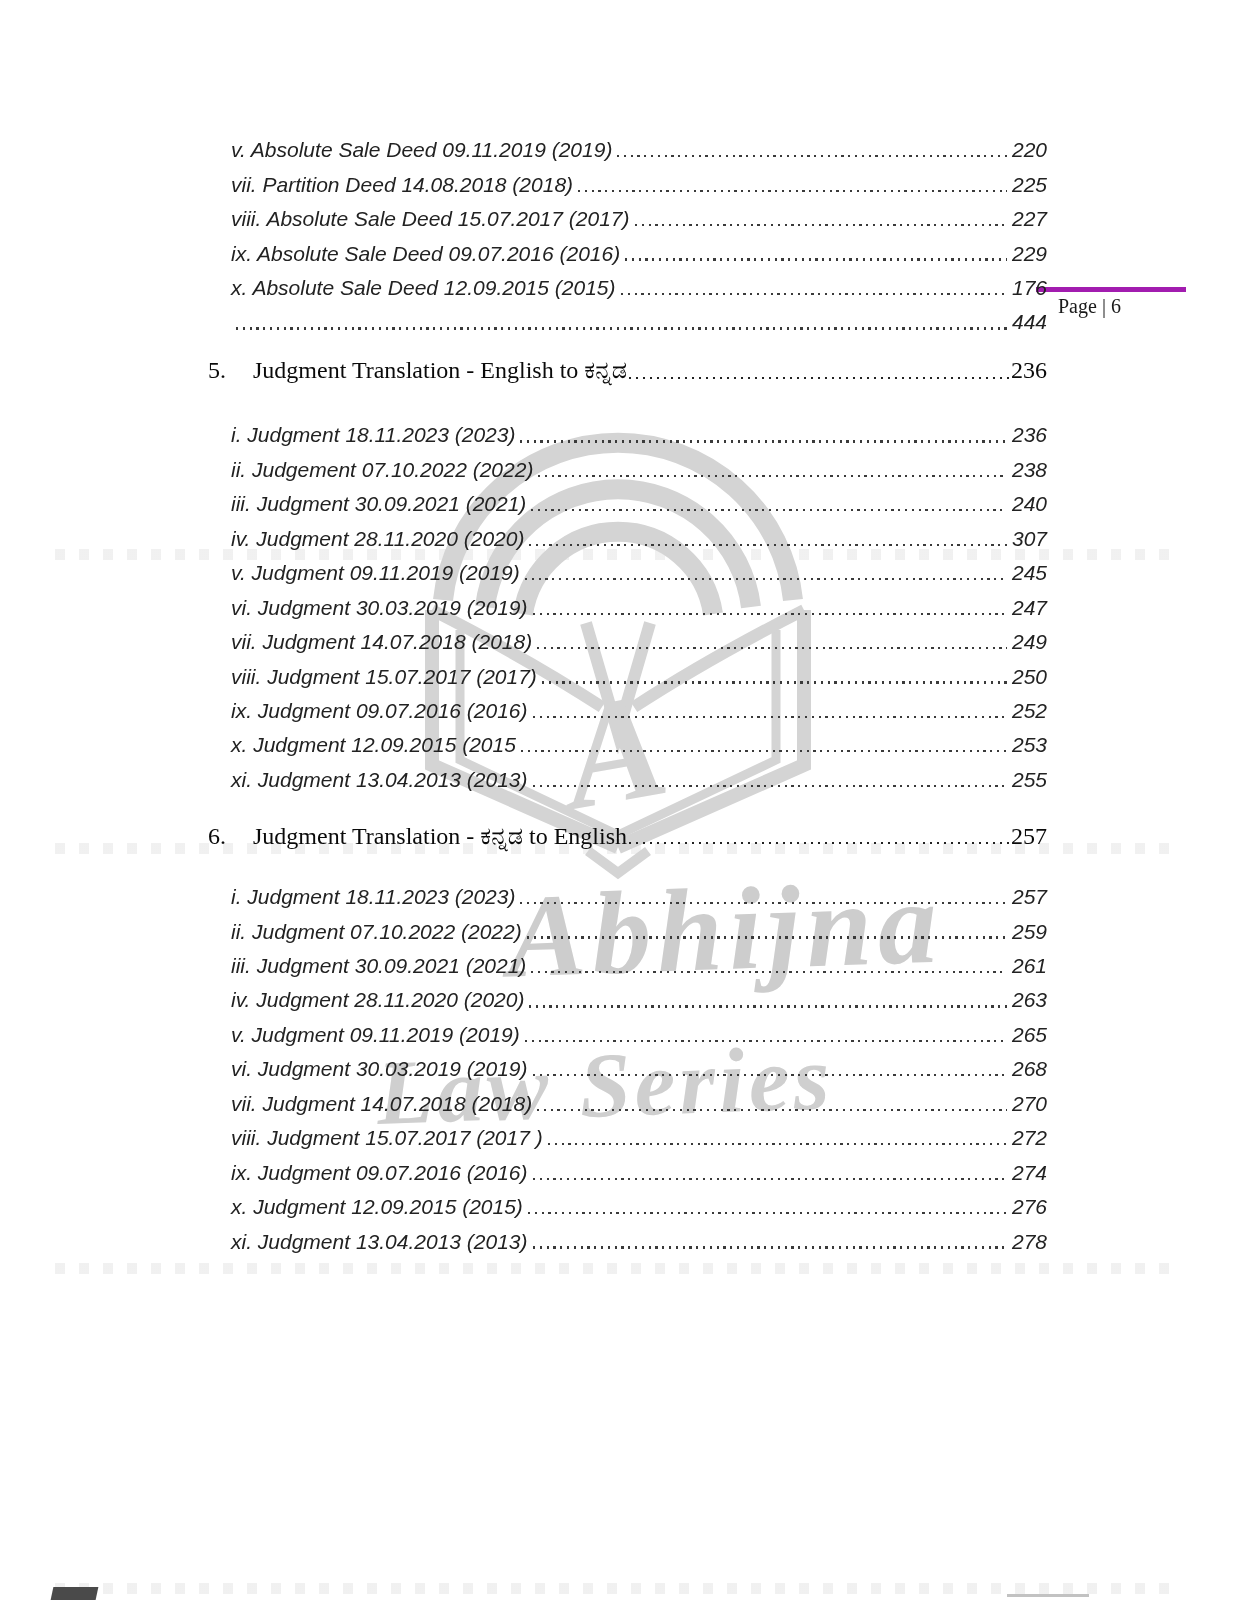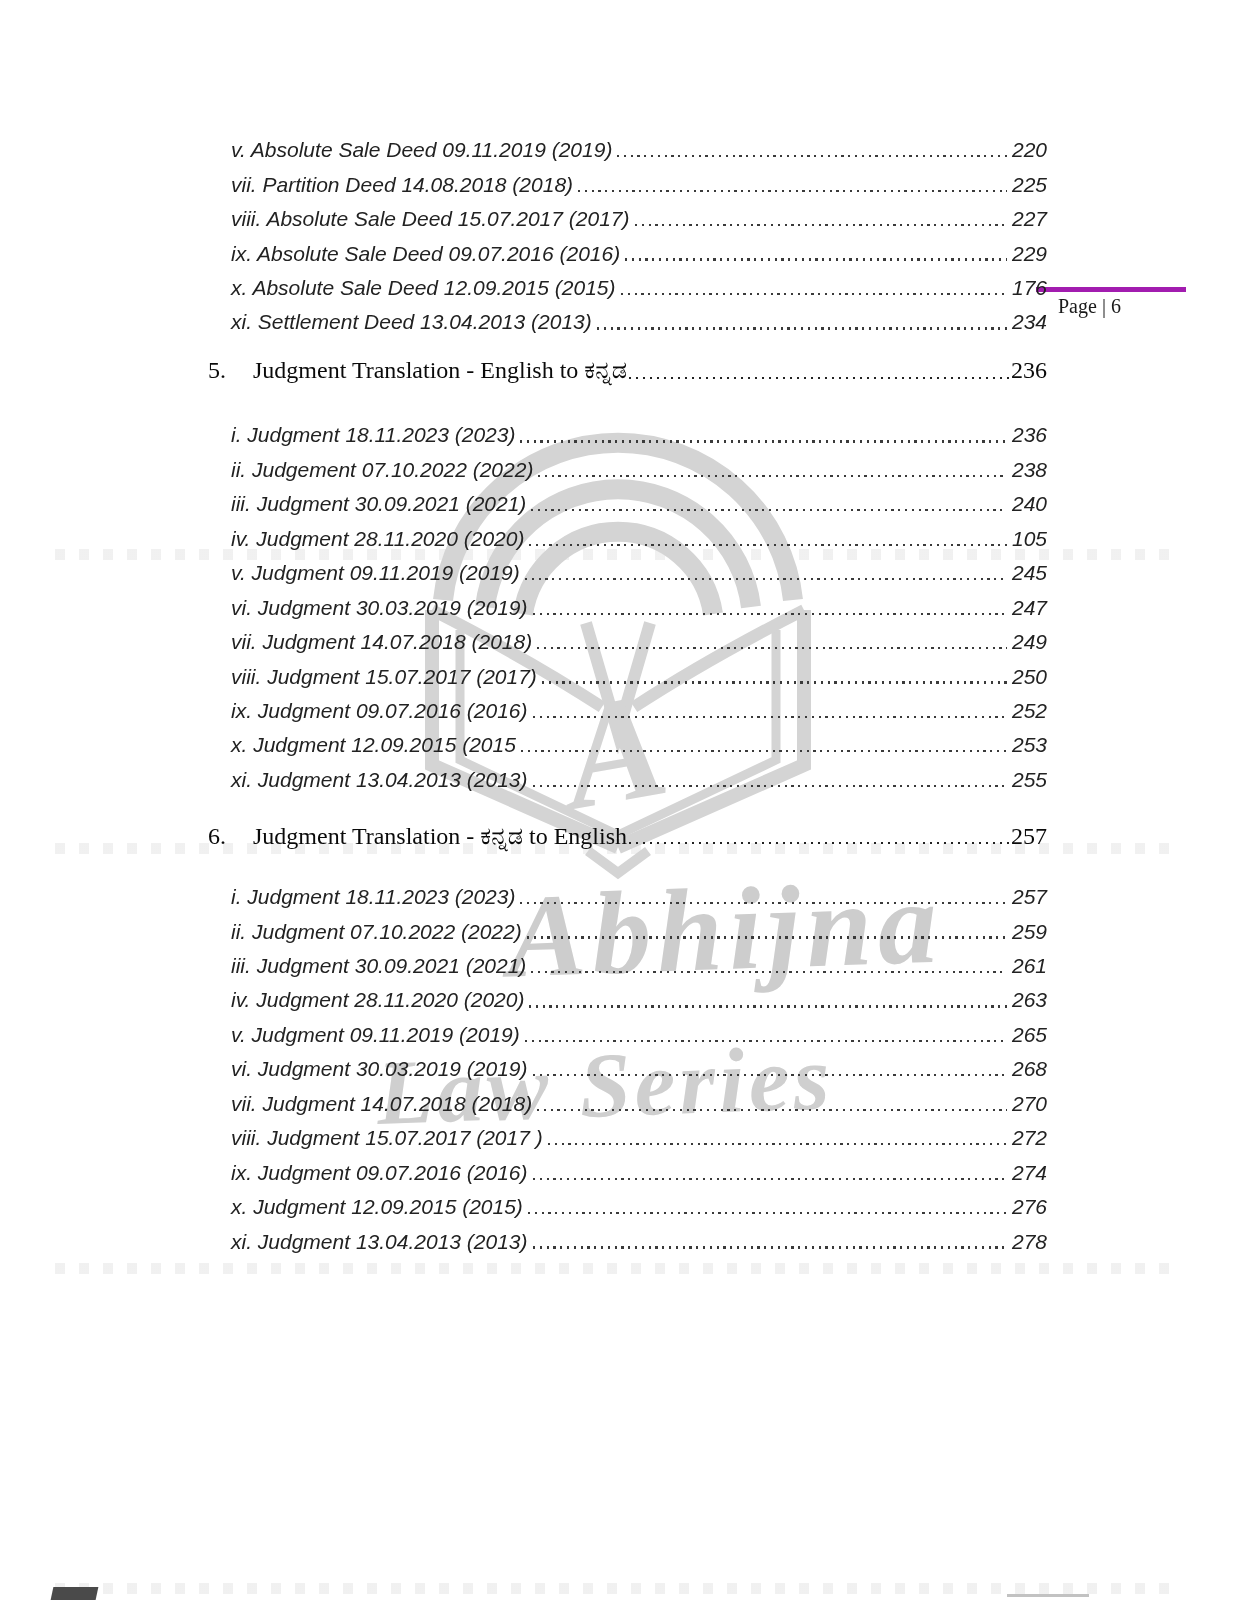--- a/index.html
+++ b/index.html
@@ -107,23 +107,22 @@
       <span class="lbl">ix. Absolute Sale Deed 09.07.2016 (2016)</span>
       <span class="leader"></span>
       <span class="pg">229</span>
     </div>
       <div class="toc-row">
       <span class="lbl">x. Absolute Sale Deed 12.09.2015 (2015)</span>
       <span class="leader"></span>
       <span class="pg">176</span>
     </div>
       <div class="toc-row">
-      <span class="lbl">xi. Settlement Deed 13.04.2013 (2013)</span>
-      <span class="leader"></span>
-      <span class="pg">234</span>
+      <span class="leader"></span>
+      <span class="pg">444</span>
     </div>
     </div>
 
   <div id="section5">
     <div class="sec-heading">
       <span class="num">5.</span>
       <span class="ttl">Judgment Translation - English to ಕನ್ನಡ</span>
       <span class="leader"></span>
       <span class="pg">236</span>
     </div>
@@ -140,21 +139,21 @@
         <span class="pg">238</span>
       </div>
         <div class="toc-row">
         <span class="lbl">iii. Judgment 30.09.2021 (2021)</span>
         <span class="leader"></span>
         <span class="pg">240</span>
       </div>
         <div class="toc-row">
         <span class="lbl">iv. Judgment 28.11.2020 (2020)</span>
         <span class="leader"></span>
-        <span class="pg">105</span>
+        <span class="pg">307</span>
       </div>
         <div class="toc-row">
         <span class="lbl">v. Judgment 09.11.2019 (2019)</span>
         <span class="leader"></span>
         <span class="pg">245</span>
       </div>
         <div class="toc-row">
         <span class="lbl">vi. Judgment 30.03.2019 (2019)</span>
         <span class="leader"></span>
         <span class="pg">247</span>

